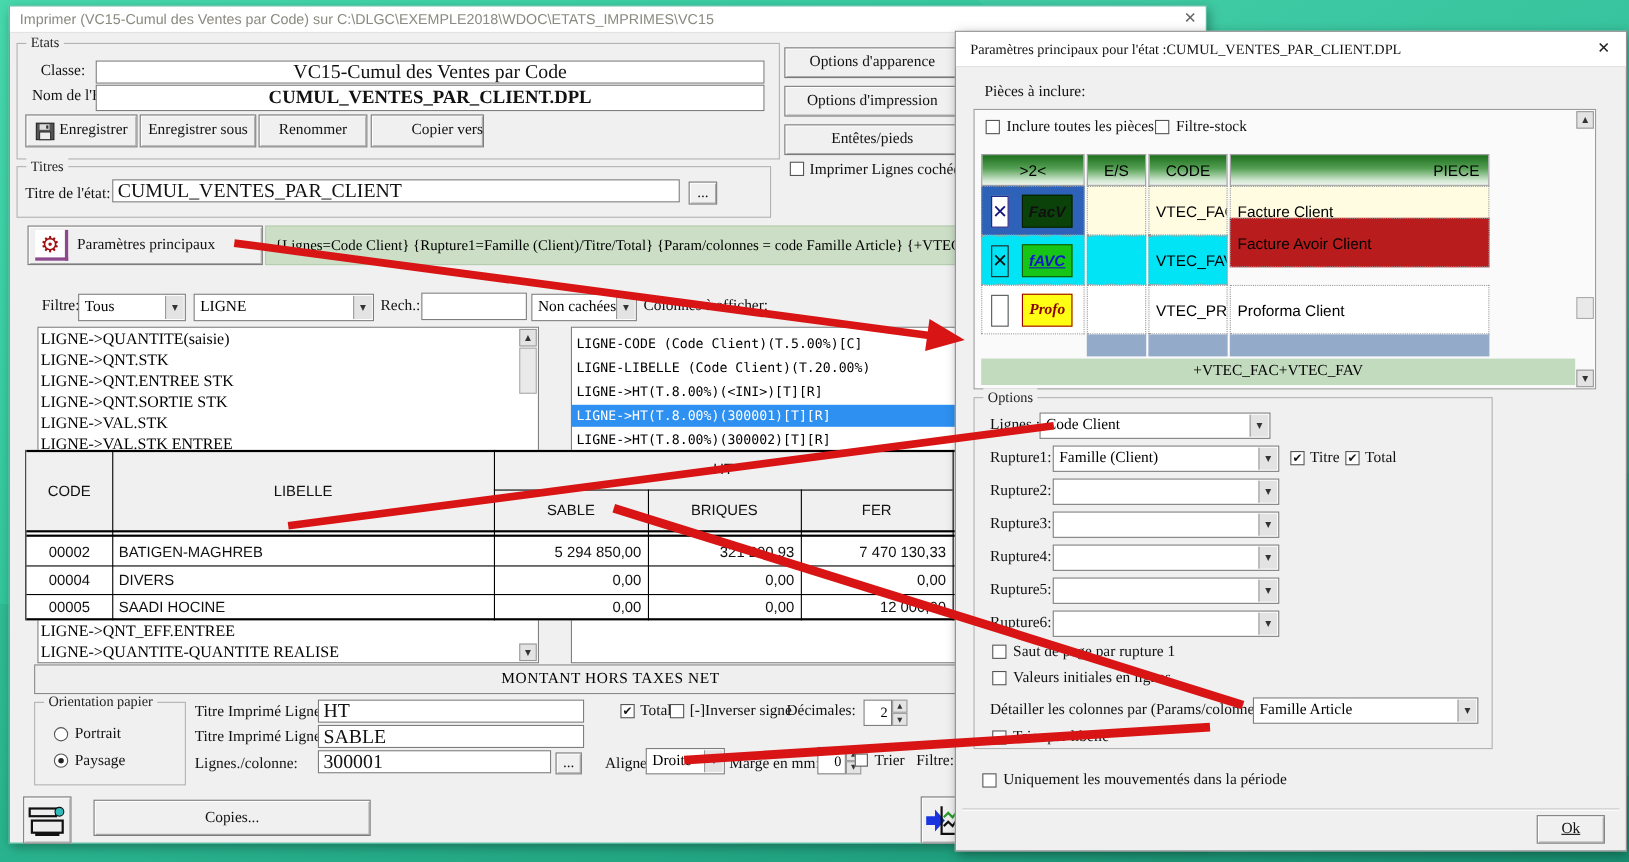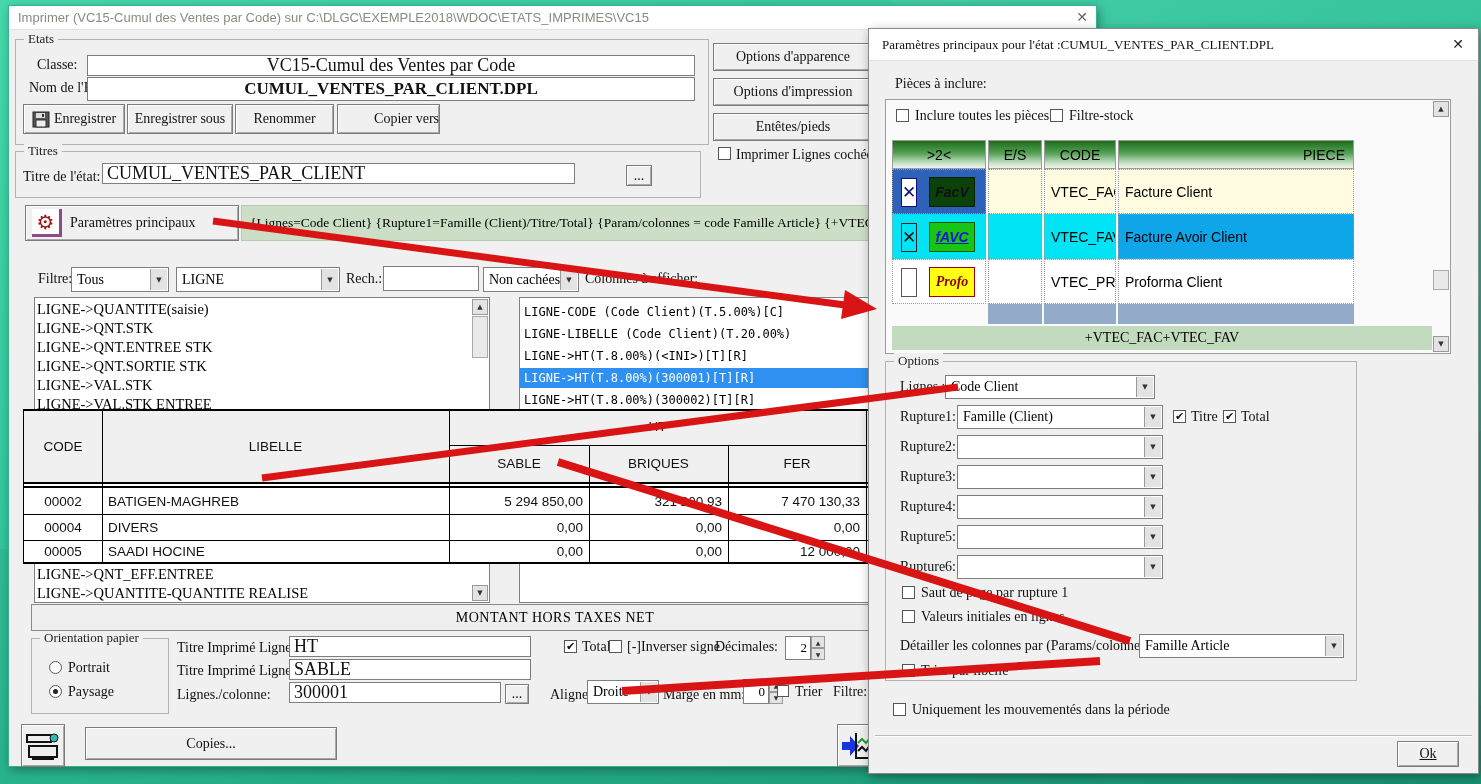--- a/index.html
+++ b/index.html
@@ -94,21 +94,21 @@
     <div class="btn" style="left:704px;top:107px;width:160px;height:28px;">
         <span>Entêtes/pieds</span>
       </div>
     <div class="cb" style="left:709px;top:141px;"></div>
     <span class="lbl" style="left:727px;top:141px;">Imprimer Lignes cochées u</span>
 
     <div class="gb" style="left:6px;top:145px;width:686px;height:47px;">
       <span class="gb-legend">Titres</span>
     </div>
     <span class="lbl" style="left:14px;top:163px;">Titre de l'état:</span>
-    <div class="field" style="left:93px;top:157px;width:473px;height:21px;padding-left:4px;">
+    <div class="field" style="left:93px;top:157px;width:516px;height:21px;padding-left:4px;">
         <span>CUMUL_VENTES_PAR_CLIENT</span>
       </div>
     <div class="btn" style="left:617px;top:159px;width:26px;height:21px;">
         <span>...</span>
       </div>
 
     <div class="btn" style="left:16px;top:199px;width:214px;height:36px;justify-content:flex-start;padding-left:6px;">
       <span style="display:inline-block;width:30px;height:28px;background:#fff;border-right:3px solid #8c4a8c;border-bottom:3px solid #8c4a8c;margin-right:8px;text-align:center;font-family:'DejaVu Sans',sans-serif;font-size:20px;line-height:26px;color:#a01010;">⚙</span>
       <span>Paramètres principaux</span>
     </div>
@@ -316,21 +316,21 @@
       <div class="grid-c" style="left:6px;top:114px;width:94px;height:45px;background:#00e4f6;">
         <div style="position:absolute;left:8px;top:8px;width:16px;height:29px;background:#00e4f6;border:1px solid #222;color:#111;font-size:17px;text-align:center;line-height:27px;"><span>✕</span></div>
         <div class="badge" style="left:36px;top:7px;background:#17c517;border:1px solid #0a5a0a;color:#1515cc;font-style:italic;text-decoration:underline;">
             <span>fAVC</span>
           </div>
       </div>
       <div class="grid-c" style="left:102px;top:114px;width:54px;height:45px;background:#00e4f6;"></div>
       <div class="grid-c" style="left:158px;top:114px;width:72px;height:45px;background:#00e4f6;padding-left:6px;">
           <span>VTEC_FAV</span>
         </div>
-      <div class="grid-c" style="left:232px;top:114px;width:236px;height:45px;background:#0ea5e9;padding-left:6px;">
+      <div class="grid-c" style="left:232px;top:98px;width:236px;height:45px;background:#b91c1c;padding-left:6px;">
           <span>Facture Avoir Client</span>
         </div>
 
       <div class="grid-c" style="left:6px;top:159px;width:94px;height:45px;background:#fff;">
         <div style="position:absolute;left:8px;top:8px;width:16px;height:29px;background:#fff;border:1px solid #555;"></div>
         <div class="badge" style="left:36px;top:7px;background:#ffff14;border:1px solid #a00000;color:#8b0000;font-style:italic;font-family:'Liberation Serif',serif;">
             <span>Profo</span>
           </div>
       </div>
       <div class="grid-c" style="left:102px;top:159px;width:54px;height:45px;background:#fff;"></div>

